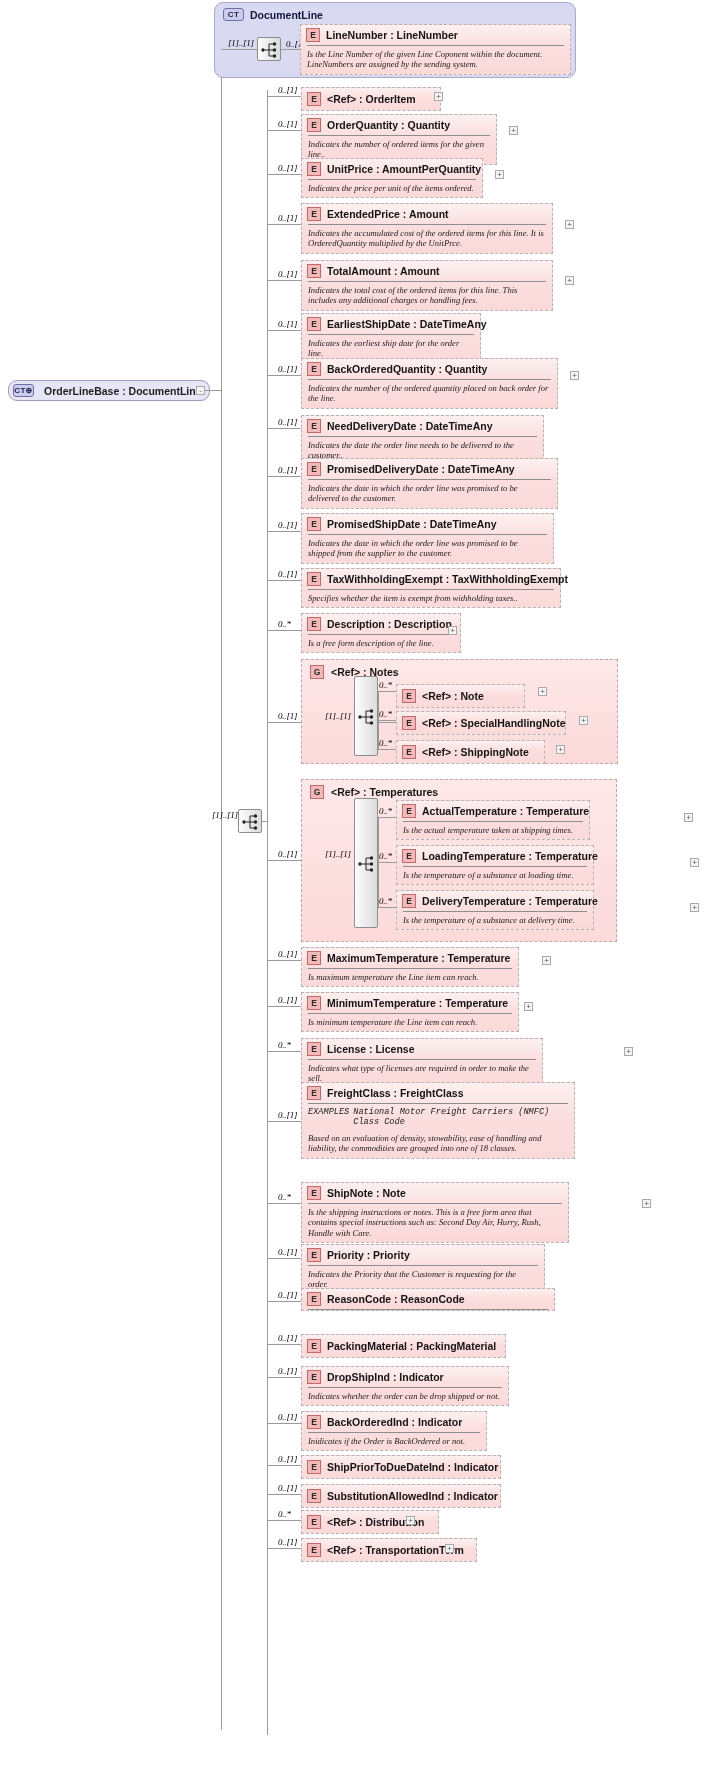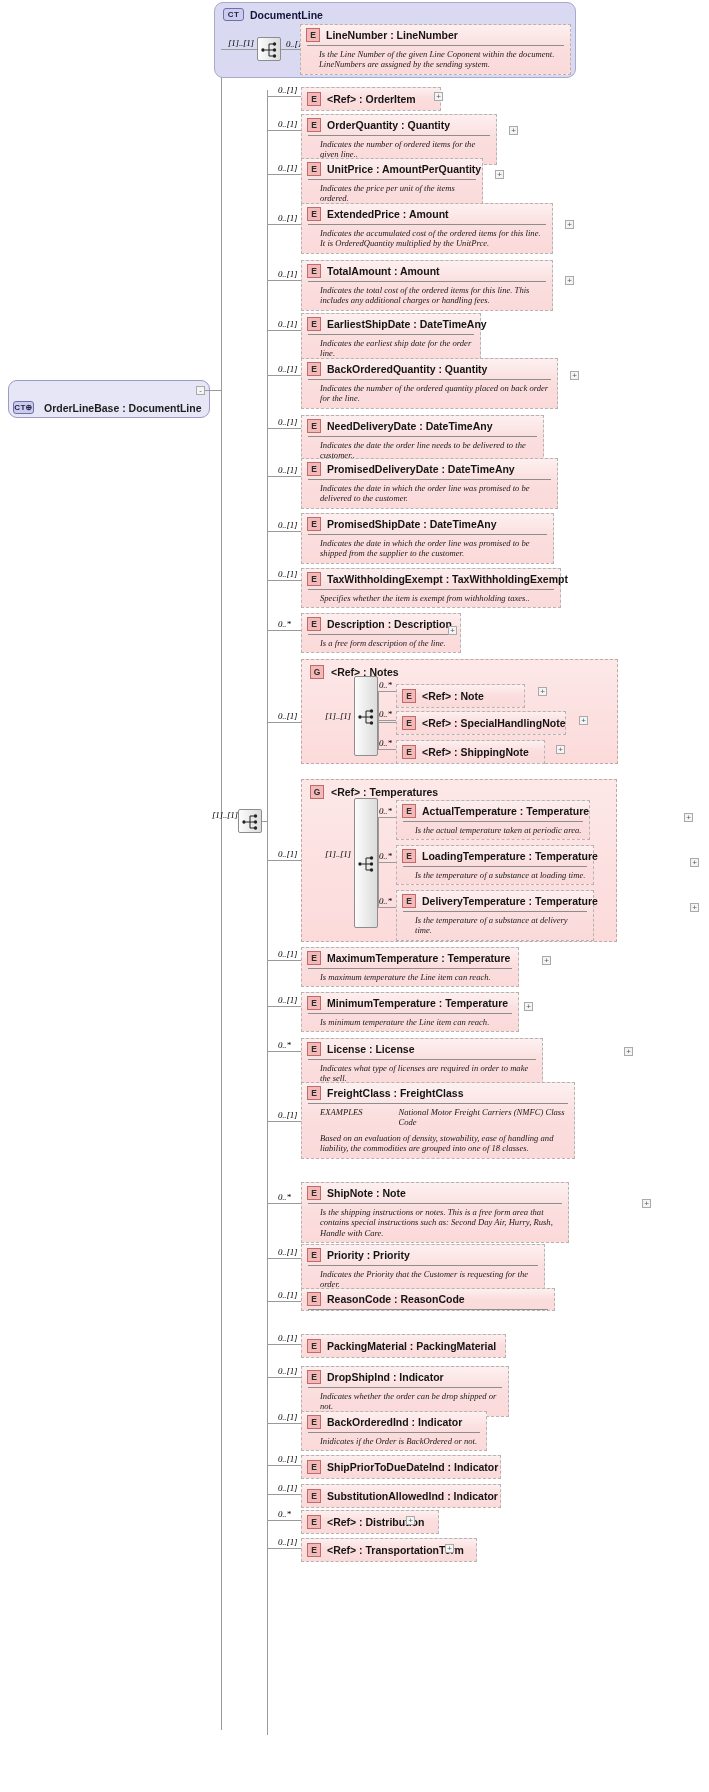--- a/index.html
+++ b/index.html
@@ -39,21 +39,21 @@
     background: linear-gradient(to right,#fdfdfd 0%,#ededed 45%,#dcdcdc 100%);
   }
   .seq svg { display:block; }
 
   
   .root-node {
     position: absolute;
     display: flex;
     align-items: center;
     gap: 10px;
-    padding: 20px 7px 3px 4px;
+    padding: 3px 7px 3px 4px;
     border: 1px solid #9b9bc4;
     border-radius: 9px;
     background: #e6e6f7;
     font-size: 10.5px;
     font-weight: bold;
     color: #1d1d1d;
     white-space: nowrap;
   }
   .ct-badge {
     display: inline-flex;
@@ -122,23 +122,23 @@
     margin: 0 6px;
   }
   .el .el-doc {
     font-family: "Liberation Serif", serif;
     font-style: italic;
     font-size: 8.6px;
     line-height: 1.22;
     color: #1a1a1a;
     padding: 3px 7px 4px 6px;
   }
-  .el .el-doc p { margin: 0 0 5px 12px; }
+  .el .el-doc p { margin: 0 0 5px 0; }
   .el .el-doc p:last-child { margin-bottom: 0; }
-  .ex-row { display:flex; gap: 36px; }
+  .ex-row { display:flex; gap: 4px; font-family: Liberation Mono, monospace; }
 
   .e-badge, .g-badge {
     display: inline-flex;
     align-items: center;
     justify-content: center;
     width: 14px; height: 14px;
     border: 1px solid #c06a6a;
     background: #f3b9b9;
     font-size: 8.5px;
     font-weight: bold;
@@ -603,21 +603,21 @@
     <div class="hline" style="left: 378px; top: 817px; width: 18px;"></div>
     <div class="vline" style="left: 378px; top: 817px; height: 43px;"></div>
     <div class="card" style="left: 379px; top: 806px;">0..*</div>
     <div class="el" style="left: 396px; top: 800px; width: 194px;">
       <div class="el-head">
         <span class="e-badge">E</span>
         <span class="el-name">ActualTemperature : Temperature</span>
       </div>
       <div class="el-sep"></div>
       <div class="el-doc">
-        <p>Is the actual temperature taken at periodic area.</p>
+        <p>Is the actual temperature taken at shipping times.</p>
       </div>
     </div>
     <div class="pm" style="left: 684px; top: 813px;">+</div>
     <div class="hline" style="left: 378px; top: 862px; width: 18px;"></div>
     <div class="vline" style="left: 378px; top: 860px; height: 2px;"></div>
     <div class="card" style="left: 379px; top: 851px;">0..*</div>
     <div class="el" style="left: 396px; top: 845px; width: 198px;">
       <div class="el-head">
         <span class="e-badge">E</span>
         <span class="el-name">LoadingTemperature : Temperature</span>

